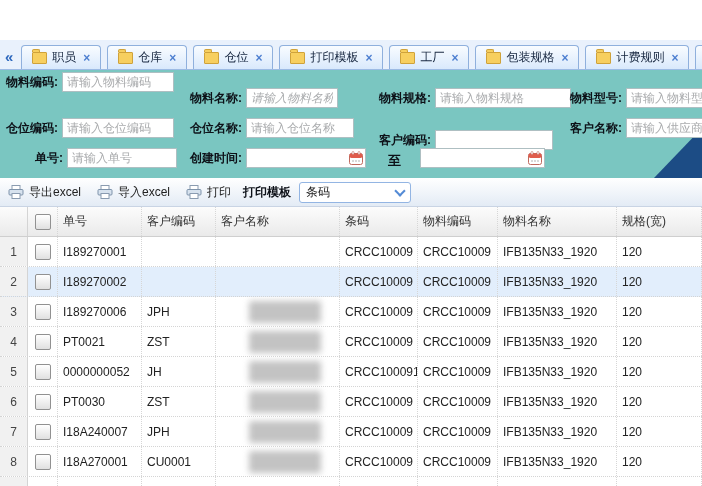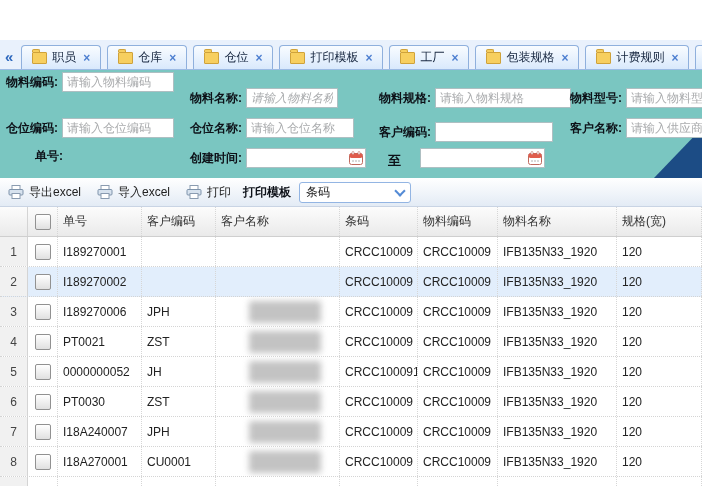--- a/index.html
+++ b/index.html
@@ -135,31 +135,32 @@
     </div>
 
     <div class="fgroup" style="left:6px;top:48px;">
       <span class="flabel">仓位编码:</span>
       <input class="finput" style="width: 112px;" placeholder="请输入仓位编码">
     </div>
     <div class="fgroup" style="left:190px;top:48px;">
       <span class="flabel">仓位名称:</span>
       <input class="finput" style="width: 108px;" placeholder="请输入仓位名称">
     </div>
-    <div class="fgroup" style="left:379px;top:52px;">
+    <div class="fgroup" style="left:379px;top:60px;">
       <span class="flabel">客户编码:</span>
       <input class="finput" style="width: 118px;">
     </div>
     <div class="fgroup" style="left:570px;top:48px;">
       <span class="flabel">客户名称:</span>
       <input class="finput" style="width: 130px;" placeholder="请输入供应商">
     </div>
 
     <div class="fgroup" style="left:35px;top:78px;">
       <span class="flabel">单号:</span>
+      <input class="finput" style="width: 110px;" placeholder="请输入单号">
     </div>
     <div class="fgroup" style="left:190px;top:78px;">
       <span class="flabel">创建时间:</span>
       <span class="datewrap">
         <input class="finput" style="width: 120px;">
         <svg class="calicon" viewBox="0 0 14 14">
           <rect x="0.5" y="2.5" width="13" height="11" rx="2" fill="#fff" stroke="#c06a5e"></rect>
           <rect x="0.5" y="2.5" width="13" height="4.5" rx="2" fill="#e05c4c"></rect>
           <rect x="3" y="0.5" width="2" height="3" rx="1" fill="#fff" stroke="#c06a5e" stroke-width="0.6"></rect>
           <rect x="9" y="0.5" width="2" height="3" rx="1" fill="#fff" stroke="#c06a5e" stroke-width="0.6"></rect>

